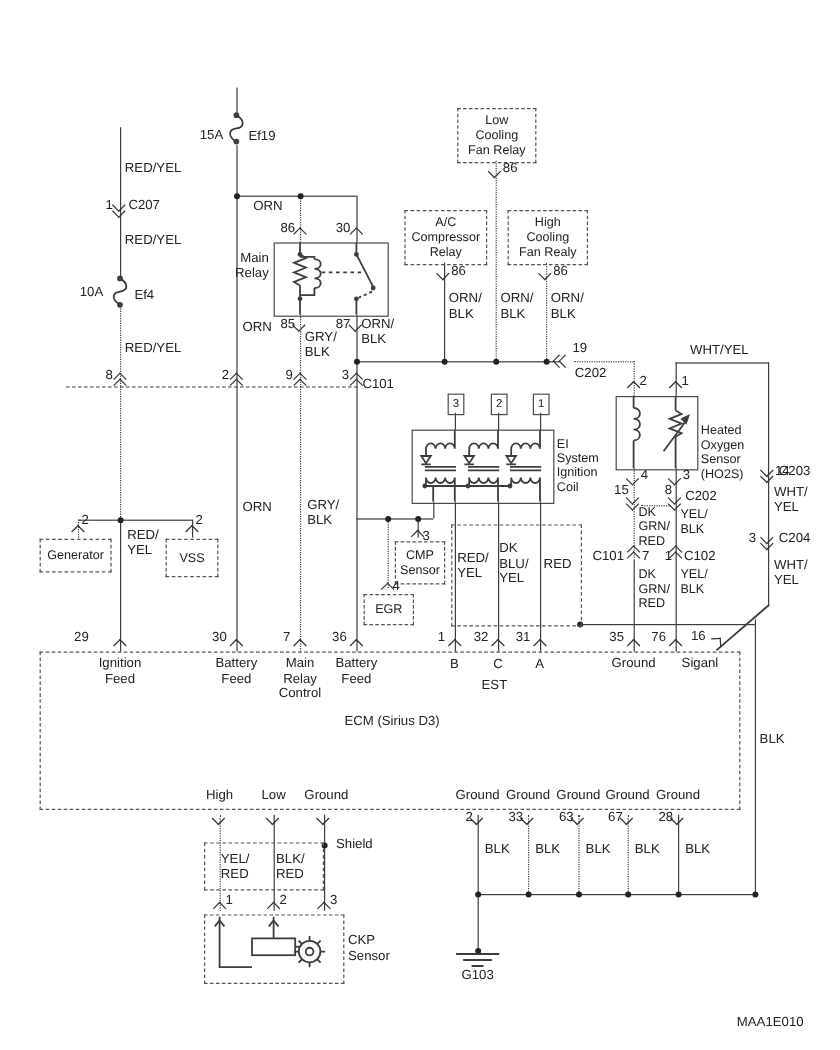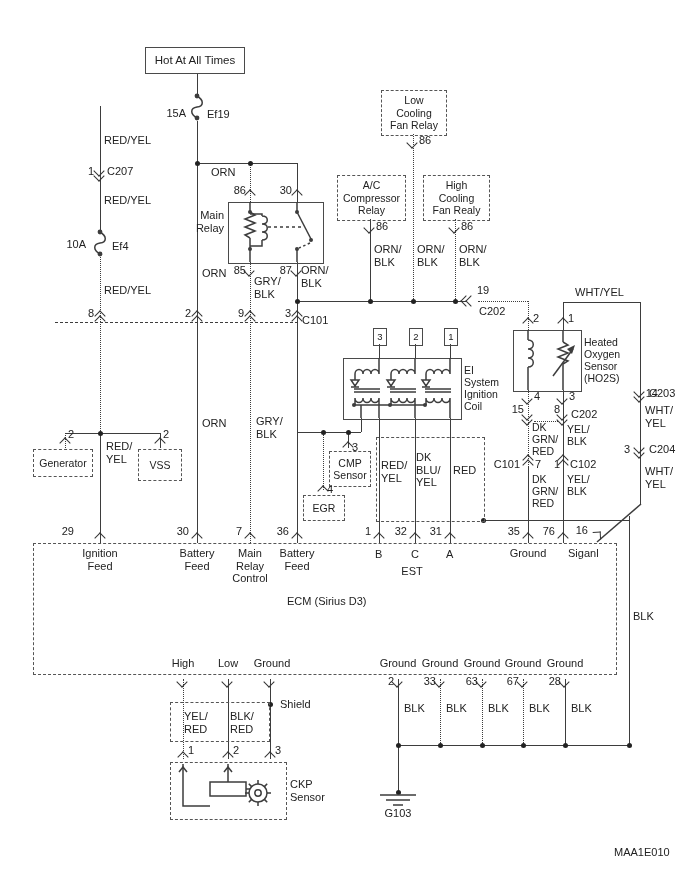--- a/index.html
+++ b/index.html
@@ -112,21 +112,20 @@
     <circle class="f" cx="8" cy="4" r="2.4"></circle>
       <circle class="f" cx="8" cy="26" r="2.4"></circle>
     <path d="M8,4 C15,8 15,14 8,15 C1,16 1,22 8,26"></path>
   </svg>
   <svg style="left:189px;top:92px" width="16" height="30" viewBox="0 0 16 30">
     <circle class="f" cx="8" cy="4" r="2.4"></circle>
       <circle class="f" cx="8" cy="26" r="2.4"></circle>
     <path d="M8,4 C15,8 15,14 8,15 C1,16 1,22 8,26"></path>
   </svg>
 
-  <div class="bx" style="left:145px;top:47px;width:98px;height:25px;font-size:11.5px">Hot At All Times</div>
   <div class="bx" style="left:228px;top:202px;width:94px;height:60px"></div>
   <div class="bxd" style="left:381px;top:90px;width:64px;height:44px">Low
 Cooling
 Fan Relay</div>
   <div class="bxd" style="left:337px;top:175px;width:67px;height:44px">A/C
 Compressor
 Relay</div>
   <div class="bxd" style="left:423px;top:175px;width:65px;height:44px">High
 Cooling
 Fan Realy</div>
@@ -404,21 +403,21 @@
 BLK</div>
   <div class="lbl" style="left:417px;top:243px">ORN/
 BLK</div>
   <div class="lbl" style="left:459px;top:243px">ORN/
 BLK</div>
   <div class="lbl" style="left:477px;top:284px">19</div>
   <div class="lbl" style="left:479px;top:305px">C202</div>
   <div class="lbl" style="left:575px;top:286px">WHT/YEL</div>
   <div class="lbl" style="left:533px;top:312px">2</div>
   <div class="lbl" style="left:568px;top:312px">1</div>
-  <div class="lbl" style="left:584px;top:337px;font-size:10.5px">Heated
+  <div class="lbl" style="left:584px;top:354px;font-size:10.5px">Heated
 Oxygen
 Sensor
 (HO2S)</div>
   <div class="lbl" style="left:534px;top:390px">4</div>
   <div class="lbl" style="left:569px;top:390px">3</div>
   <div class="lbl r" style="left:506px;top:403px;width:18px">15</div>
   <div class="lbl r" style="left:546px;top:403px;width:14px">8</div>
   <div class="lbl" style="left:571px;top:408px">C202</div>
   <div class="lbl sm" style="left:532px;top:422px">DK
 GRN/

